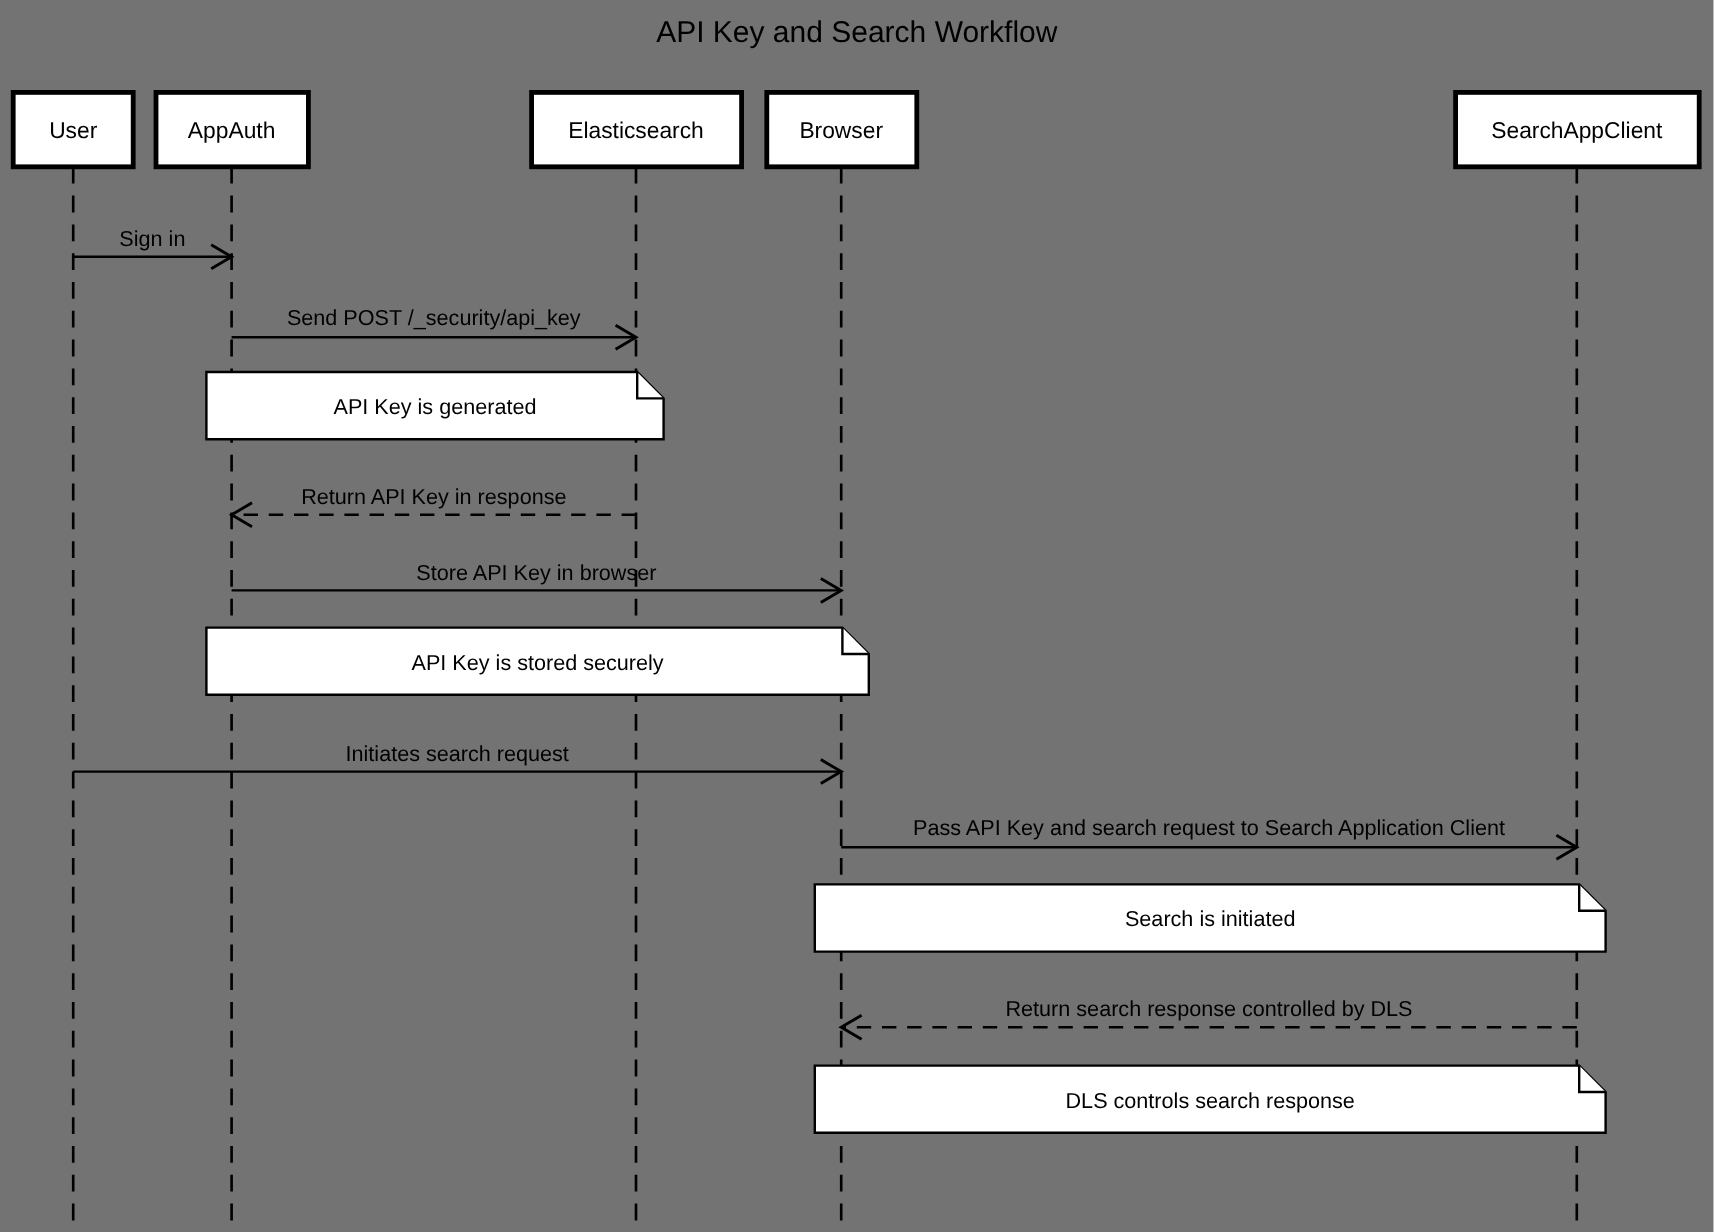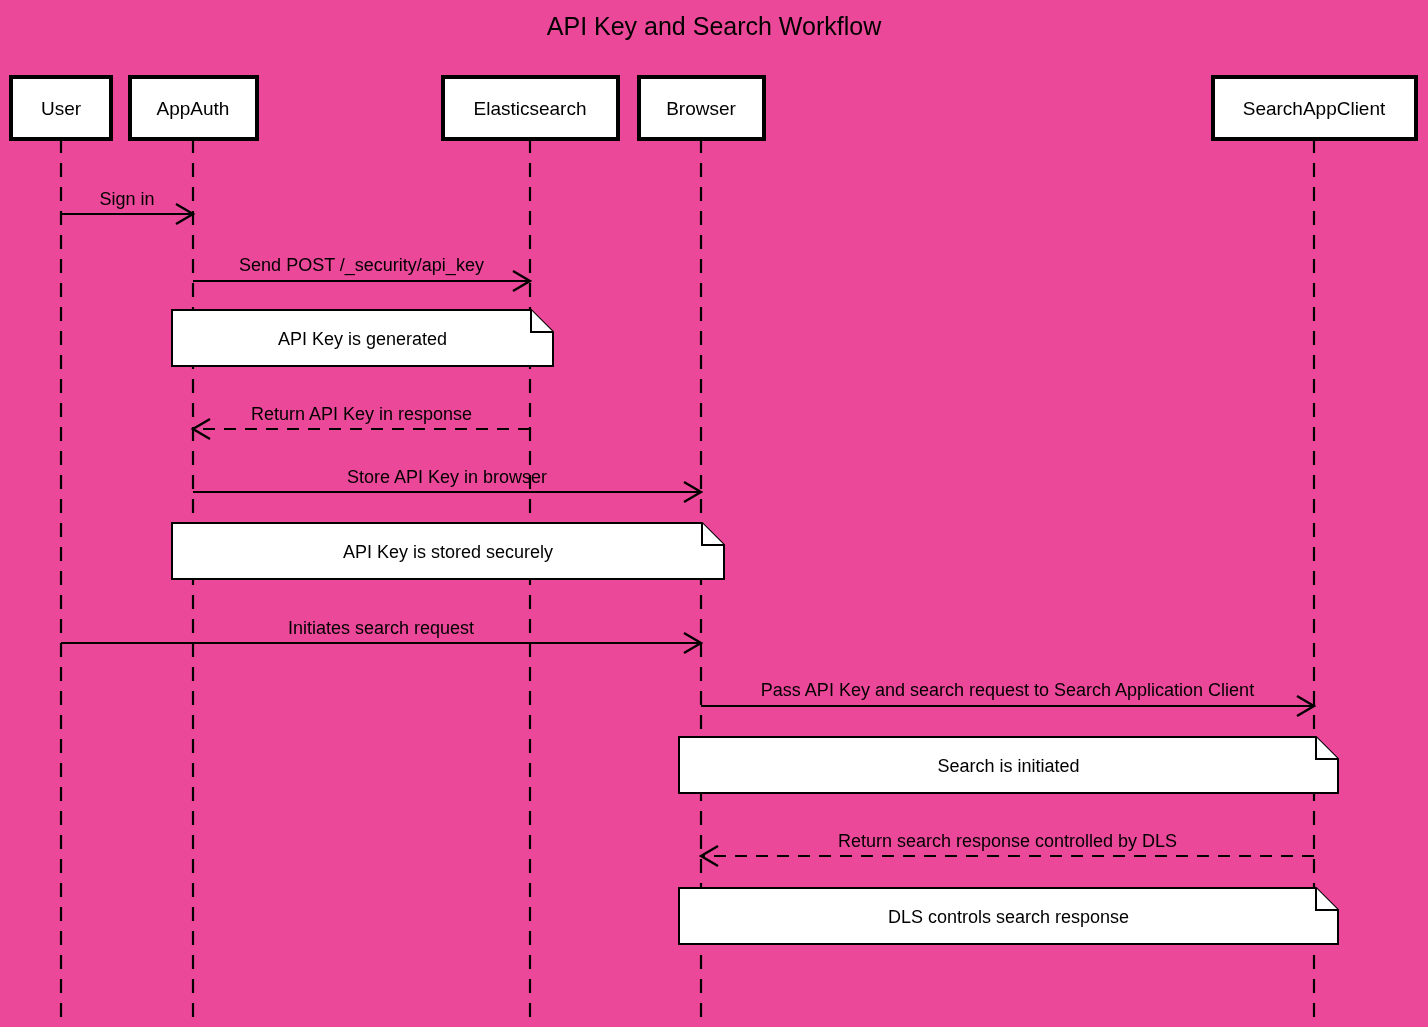--- a/index.html
+++ b/index.html
@@ -10,21 +10,21 @@
   body {
     width: 1428px;
     height: 1027px;
     overflow: hidden;
     font-family: "Liberation Sans", sans-serif;
   }
   #diagram-root {
     position: relative;
     width: 1428px;
     height: 1027px;
-    background: #ec4899;
+    background: #737373;
   }
   svg#seq-svg {
     display: block;
     width: 1428px;
     height: 1027px;
   }
   .diagram-title {
     font-family: "Liberation Sans", sans-serif;
     font-size: 25px;
     fill: #000000;

